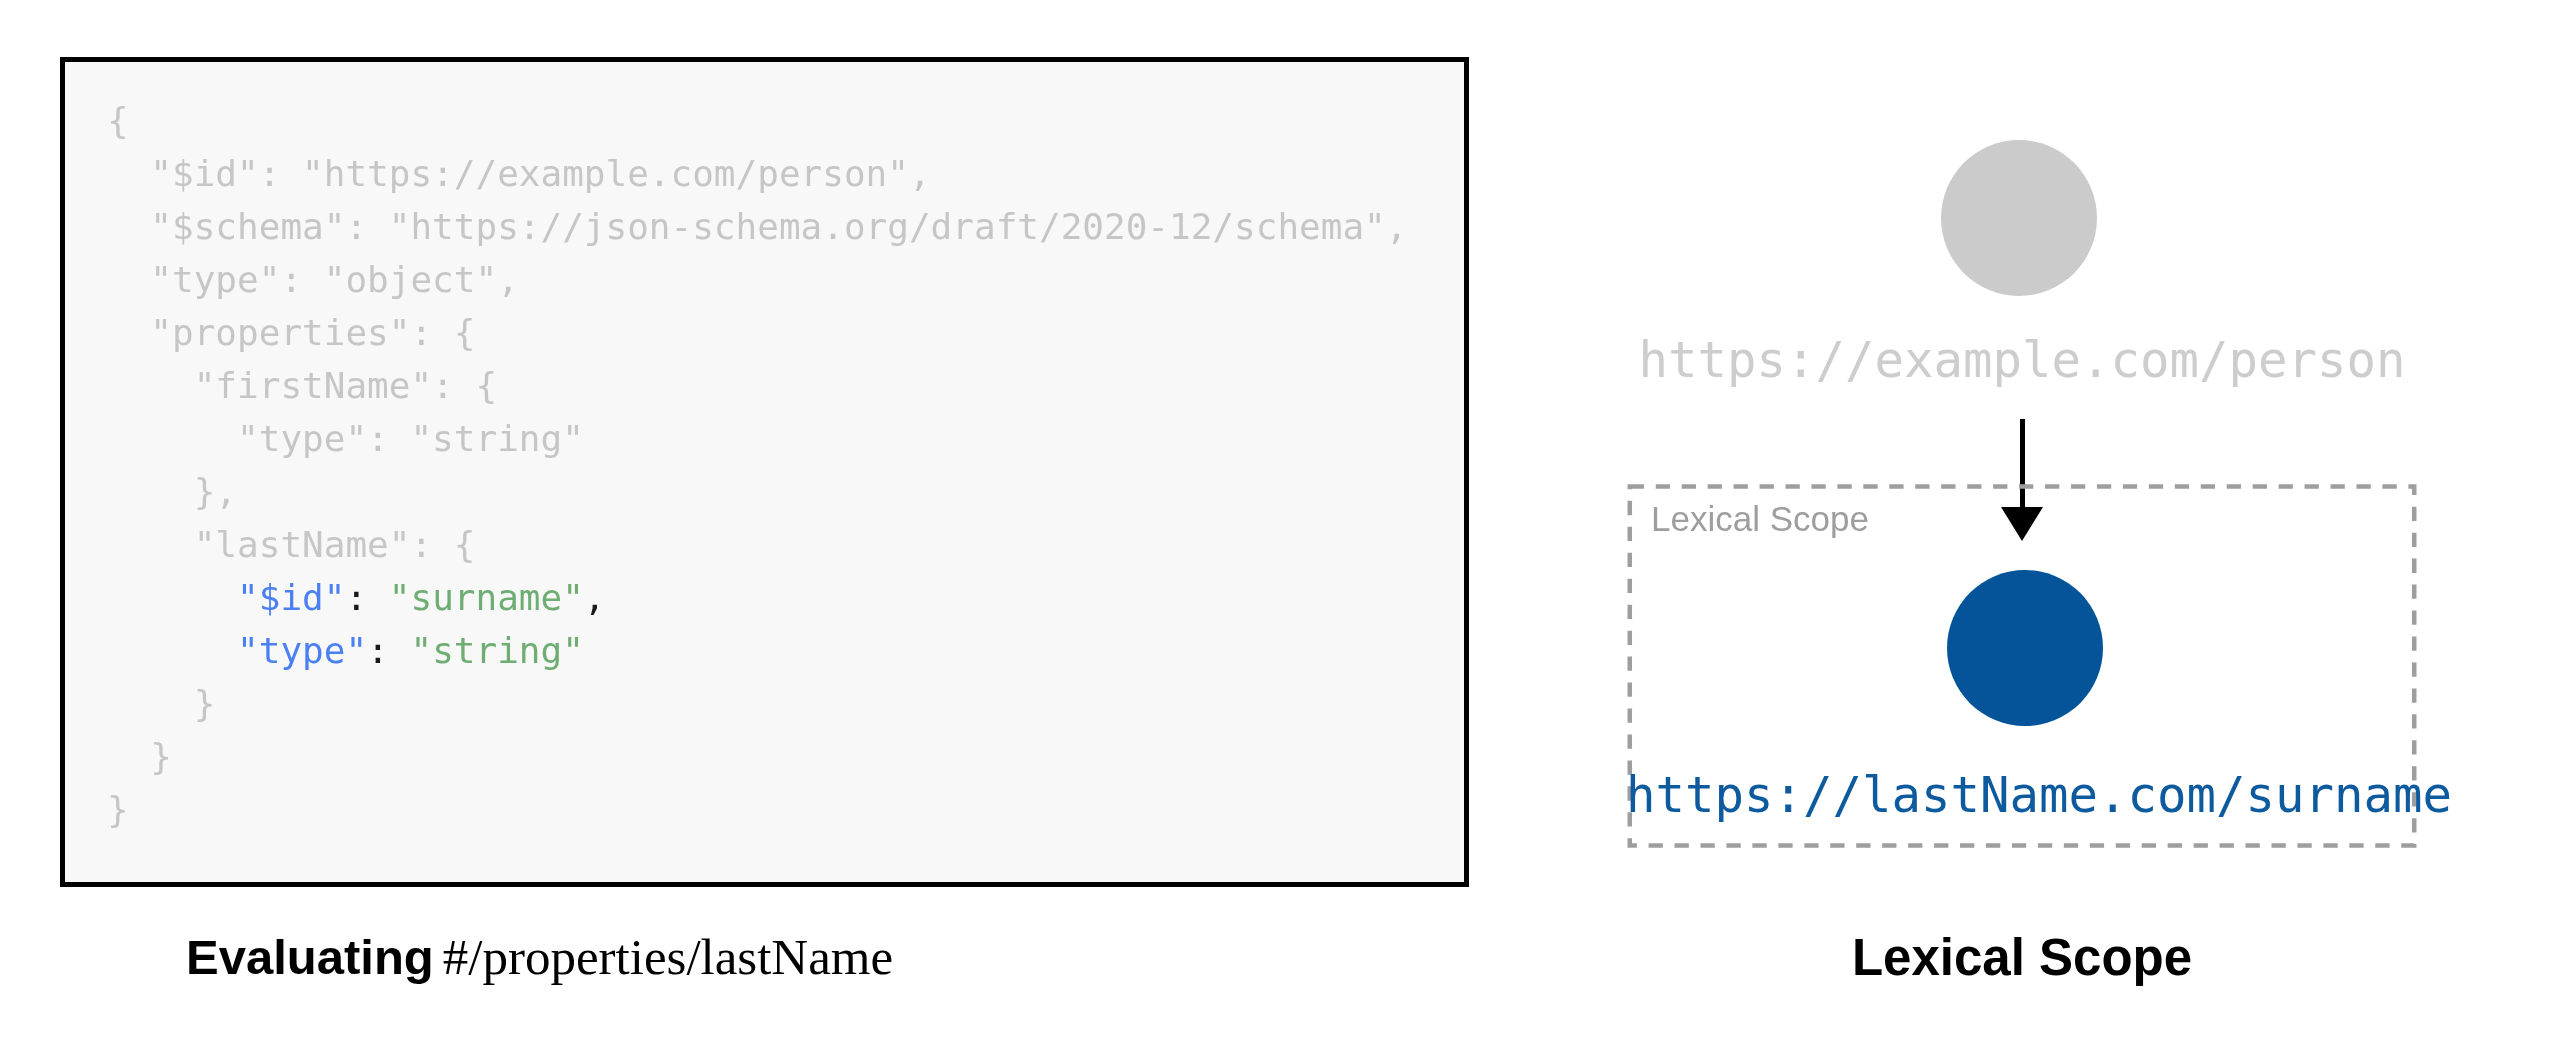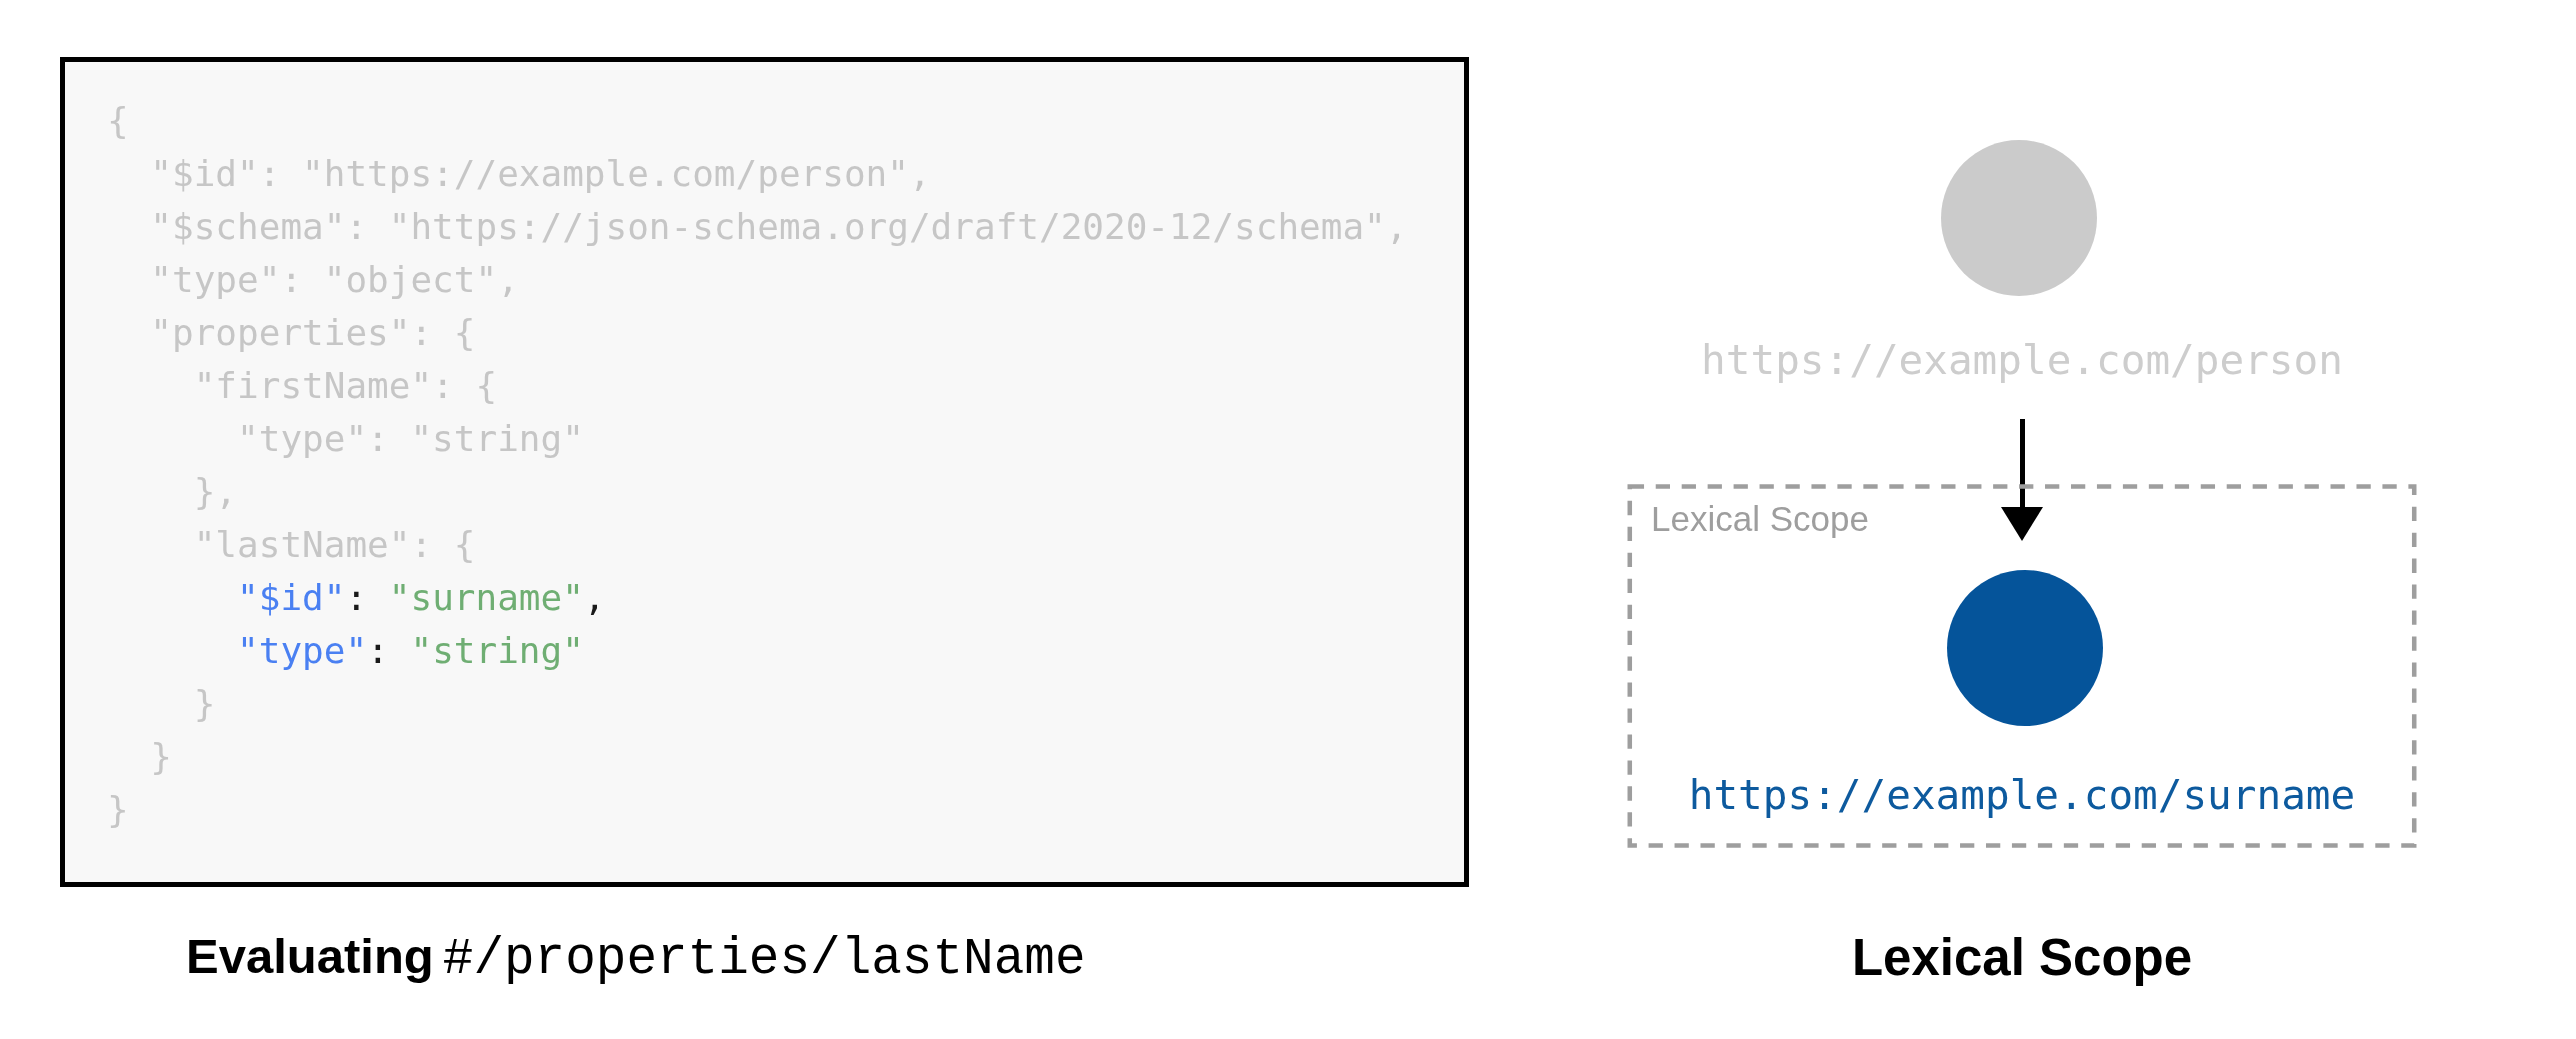--- a/index.html
+++ b/index.html
@@ -42,21 +42,21 @@
     white-space: nowrap;
     color: #000000;
   }
   .cap-bold {
     font-family: "Liberation Sans", sans-serif;
     font-weight: bold;
     font-size: 49px;
     margin-left: 48px;
   }
   .cap-mono {
-    font-family: Liberation Mono, monospace;
+    font-family: Liberation Serif, serif;
     font-size: 51px;
     margin-left: 9px;
   }
   .caption-right {
     position: absolute;
     left: 1626px; top: 928px;
     width: 792px;
     text-align: center;
     font-family: "Liberation Sans", sans-serif;
     font-weight: bold;
@@ -78,21 +78,21 @@
     left: 1947px; top: 570px;
     width: 156px; height: 156px;
     background: var(--node_blue, #05549a);
   }
   .node-label {
     position: absolute;
     left: 1626px;
     width: 792px;
     text-align: center;
     font-family: "DejaVu Sans Mono", monospace;
-    font-size: 41px;
+    font-size: 49px;
     line-height: 47px;
     white-space: nowrap;
   }
   .label-gray { top: 337px;  color: var(--label_gray, #cdcdcd); }
   .label-blue { top: 772px; color: var(--link_blue, #0d5a9e); }
 
   .arrow-line {
     position: absolute;
     left: 2020px; top: 419px;
     width: 5.2px; height: 91px;
@@ -139,18 +139,18 @@
 
   <div class="arrow-line"></div>
   <div class="arrow-head"></div>
 
   <svg class="scope-box-svg" viewBox="0 0 1217 561" xmlns="http://www.w3.org/2000/svg" aria-hidden="true">
     <rect x="4" y="4" width="1209" height="553" fill="none" stroke="#9e9e9e" stroke-width="7" stroke-dasharray="22 18"></rect>
   </svg>
   <div class="scope-title">Lexical Scope</div>
 
   <div class="node-circle node-blue"></div>
-  <div class="node-label label-blue">https://example.com/surname</div>
+  <div class="node-label label-blue">https://lastName.com/surname</div>
 
   <div class="caption-right">Lexical Scope</div>
 
 </div>
 
 
 </body></html>

